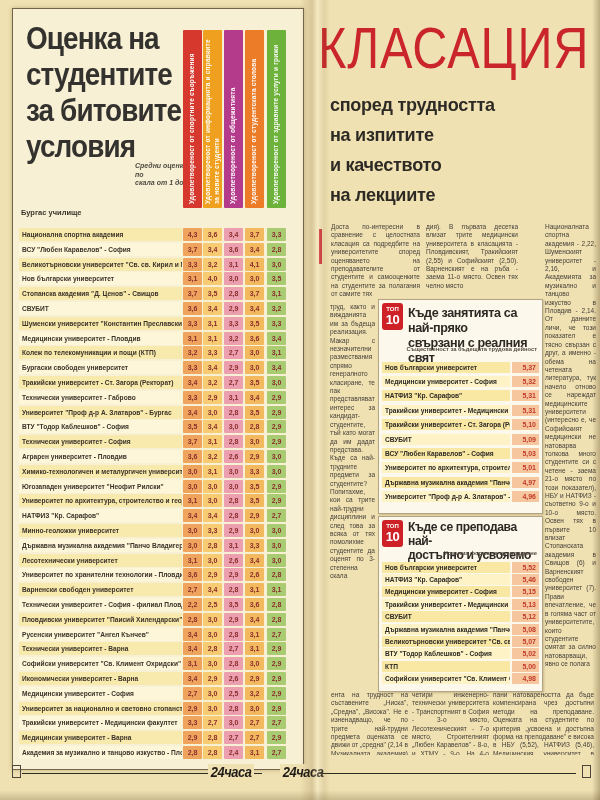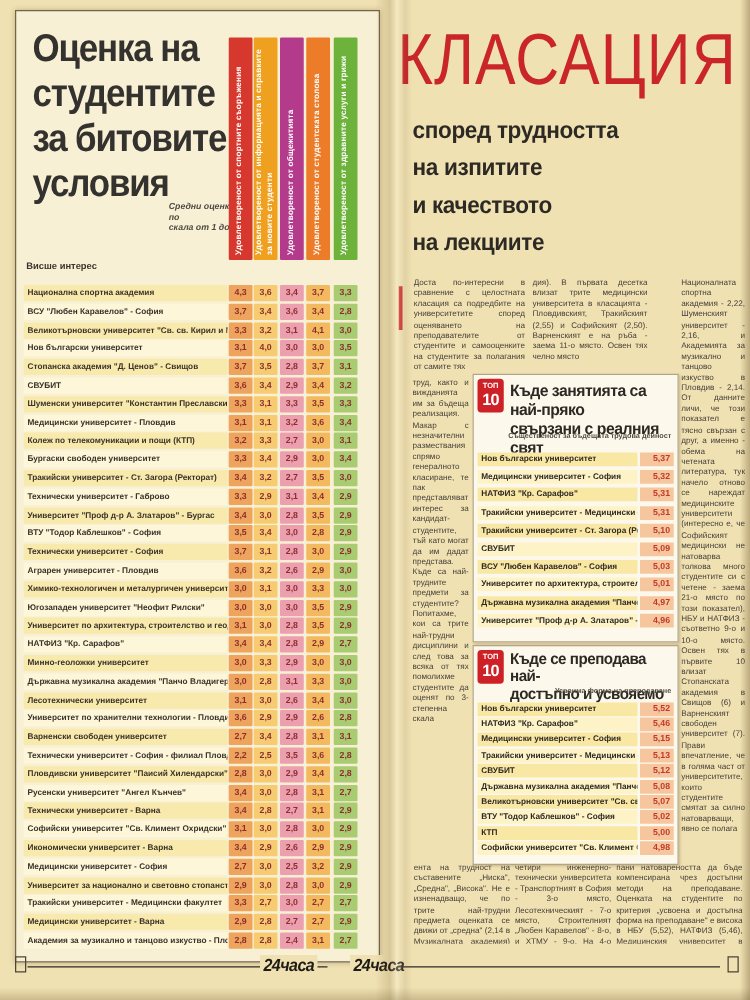--- a/index.html
+++ b/index.html
@@ -111,21 +111,21 @@
       <div class="colhead ch2" style="background: rgb(180, 59, 140);">
         <span>Удовлетвореност от общежитията</span>
       </div>
       <div class="colhead ch3" style="background: rgb(236, 124, 40);">
         <span>Удовлетвореност от студентската столова</span>
       </div>
       <div class="colhead ch4" style="background: rgb(109, 178, 59);">
         <span>Удовлетвореност от здравните услуги и грижи</span>
       </div>
     </div>
-  <div class="rowlabel">Висше интерес</div>
+  <div class="rowlabel">Бургас училище</div>
   <div id="uni-rows">
       <div class="trow">
         <span class="tname">Национална спортна академия</span>
         <span class="tval tv0" style="background: rgb(238, 164, 93);">4,3</span>
         <span class="tval tv1" style="background: rgb(246, 203, 114);">3,6</span>
         <span class="tval tv2" style="background: rgb(236, 159, 174);">3,4</span>
         <span class="tval tv3" style="background: rgb(243, 185, 95);">3,7</span>
         <span class="tval tv4" style="background: rgb(169, 204, 114);">3,3</span>
       </div>
       <div class="trow">

